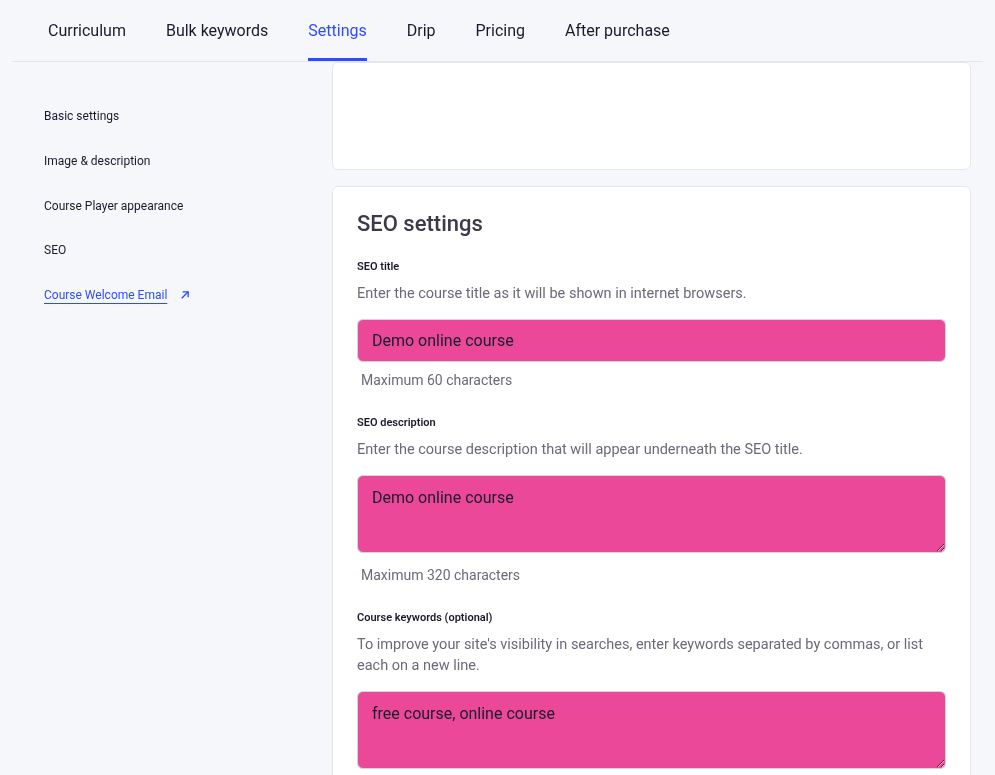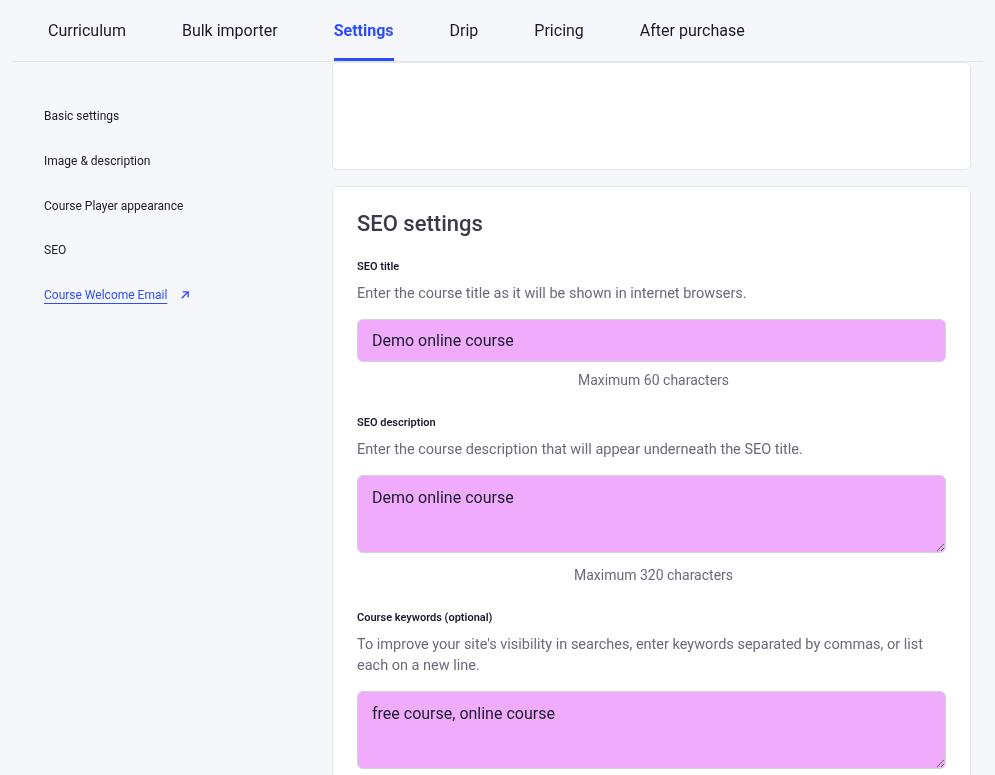--- a/index.html
+++ b/index.html
@@ -10,41 +10,41 @@
     body {
       font-family: -apple-system, BlinkMacSystemFont, "Segoe UI", Roboto, Helvetica, Arial, sans-serif;
       background: #f5f7fa;
       width: 995px;
       height: 775px;
       overflow: hidden;
       color: #1a1a2e;
     }
     .top-tabs {
       display: flex;
-      gap: 56px;
+      gap: 40px;
       padding: 0 36px;
       border-bottom: 1px solid #e3e6eb;
       margin-left: 12px;
       margin-right: 12px;
       height: 62px;
       align-items: center;
       background: #f5f7fa;
     }
     .top-tab {
       font-size: 16px;
       color: #1a1a2e;
       cursor: pointer;
       padding: 20px 0 18px 0;
       border-bottom: 3px solid transparent;
       position: relative;
     }
     .top-tab.active {
       color: #2e4cff;
       border-bottom: 3px solid #2e4cff;
-      font-weight: 700;
+      font-weight: 400;
     }
     .layout {
       display: flex;
       height: calc(775px - 62px);
     }
     .sidebar {
       width: 332px;
       padding: 32px 36px 0 44px;
       flex-shrink: 0;
     }
@@ -108,41 +108,40 @@
       line-height: 1.5;
     }
     .text-input {
       width: 100%;
       border: 1px solid #d1d5db;
       border-radius: 6px;
       padding: 11px 14px;
       font-size: 16px;
       color: #1a1a2e;
       font-family: inherit;
-      background: #f0abfc;
+      background: #ec4899;
     }
     textarea.text-input {
       resize: both;
       min-height: 78px;
       line-height: 1.4;
     }
     .field-hint {
       font-size: 14px;
       color: #6a6a7a;
       margin-top: 10px;
       padding-left: 4px;
-      text-align: center;
     }
   </style>
 </head>
 <body>
 
 <div class="top-tabs">
   <div class="top-tab">Curriculum</div>
-  <div class="top-tab">Bulk importer</div>
+  <div class="top-tab">Bulk keywords</div>
   <div class="top-tab active">Settings</div>
   <div class="top-tab">Drip</div>
   <div class="top-tab">Pricing</div>
   <div class="top-tab">After purchase</div>
 </div>
 
 <div class="layout">
   <div class="sidebar">
     <div class="sidebar-item">Basic settings</div>
     <div class="sidebar-item">Image &amp; description</div>

